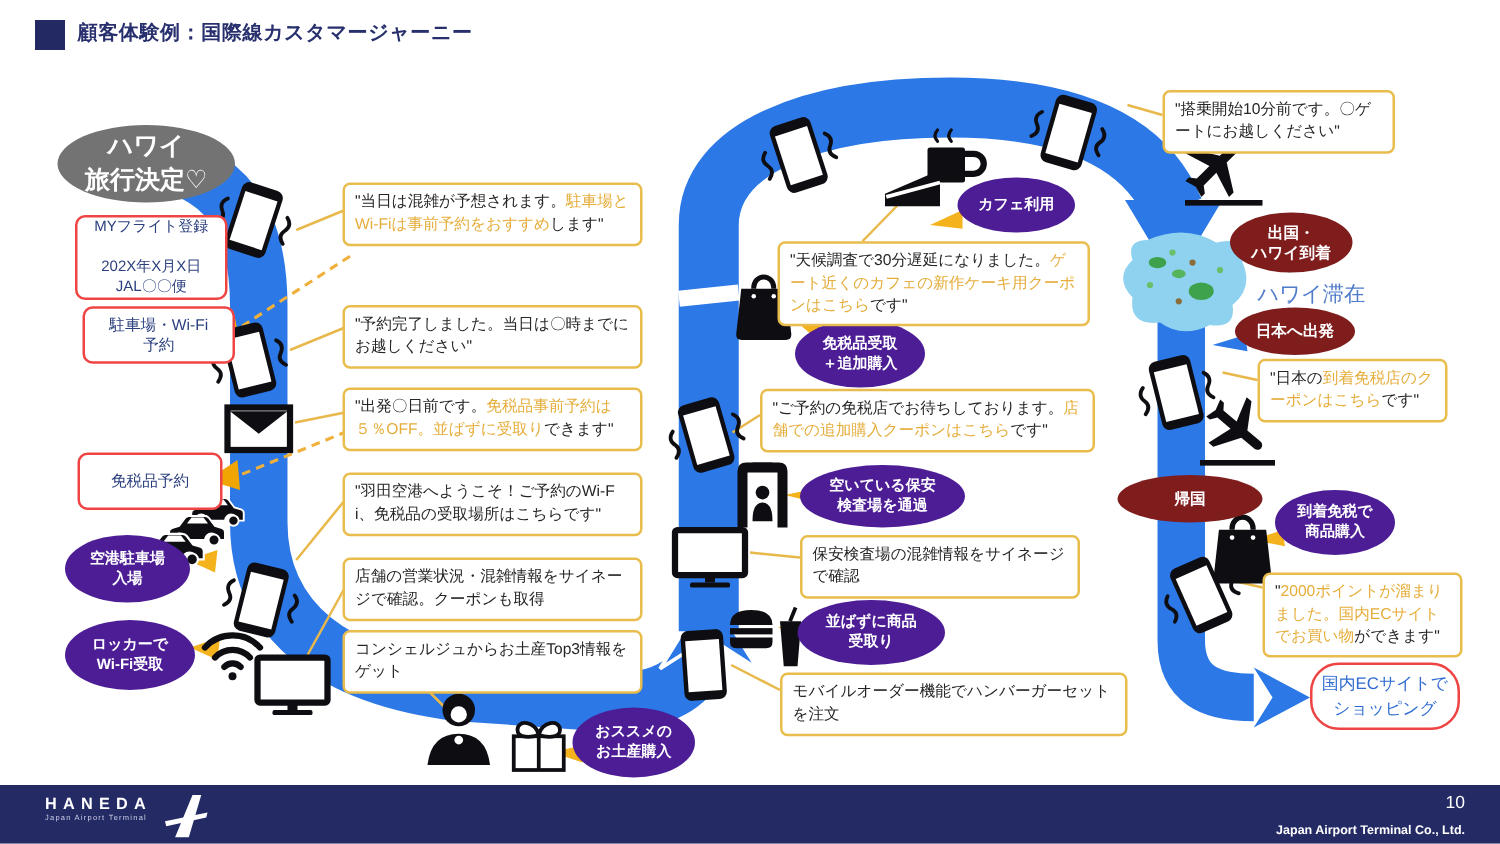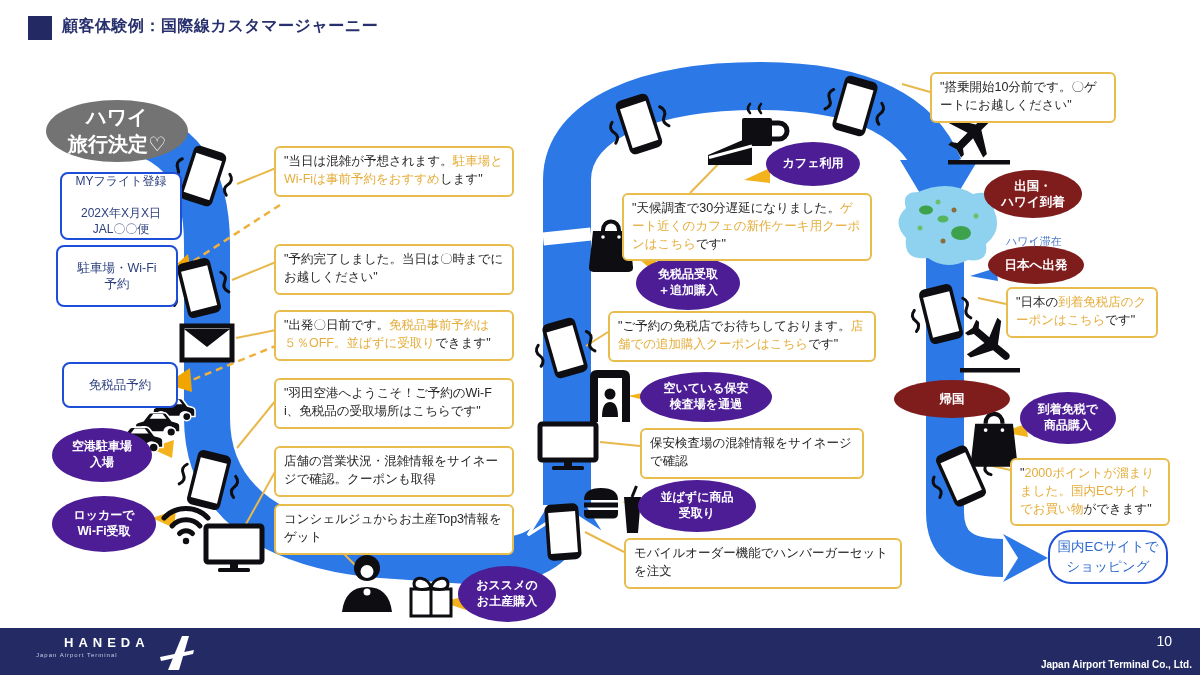--- a/index.html
+++ b/index.html
@@ -13,32 +13,32 @@
   .bubble{background:#fff;border:2px solid #e9bd4d;border-radius:6px;padding:5px 8px 6px;
           font-size:12.5px;line-height:1.42;color:#262626;word-break:break-all;z-index:3;}
   .bubble .hl{color:#e5ad3a;}
   
   .ell{border-radius:50%;display:flex;flex-direction:column;align-items:center;justify-content:center;
        text-align:center;color:#fff;font-weight:bold;line-height:1.3;z-index:3;word-break:break-all;}
   .ell-y{background:#4c1d95;font-size:12px;}
   .ell-b{background:#7f1d1d;font-size:12.5px;}
   .ell-start{background:#737373;font-size:20px;line-height:1.35;}
   
-  .ibox{background:#fff;border:2px solid #1d4ed8;border-radius:8px;color:#2b3f7e;font-size:12.5px;
+  .ibox{background:#fff;border:2px solid #ef4444;border-radius:8px;color:#2b3f7e;font-size:12.5px;
         display:flex;flex-direction:column;align-items:center;justify-content:center;text-align:center;
         line-height:1.32;z-index:3;word-break:break-all;}
   .ibox-ec{color:#2f6bd0;font-size:13.5px;border-radius:23px;line-height:1.5;}
-  .transit{font-size:11px;color:#4f7bc9;z-index:3;margin-top:10px;}
+  .transit{font-size:17px;color:#4f7bc9;z-index:3;}
   
   .footer{left:0;top:628px;width:1200px;height:47px;background:#242a64;z-index:5;}
   .logo-wrap{position:absolute;left:36px;top:8px;display:flex;align-items:flex-start;gap:8px;}
-  .logo-main{color:#fff;font-size:13px;font-weight:bold;letter-spacing:5px;line-height:1;margin-left:28px;}
+  .logo-main{color:#fff;font-size:13px;font-weight:bold;letter-spacing:5px;line-height:1;}
   .logo-sub{color:#c9cde8;font-size:6px;letter-spacing:1px;margin-top:3px;}
   .page-num{position:absolute;right:28px;top:5px;color:#fff;font-size:14px;}
-  .company{position:absolute;right:8px;bottom:5px;color:#fff;font-size:10px;font-weight:bold;}
+  .company{position:absolute;right:28px;bottom:5px;color:#fff;font-size:10px;font-weight:bold;}
   svg.canvas{position:absolute;left:0;top:0;z-index:1;}
 </style>
 </head>
 <body>
 
 <svg class="canvas" width="1200" height="675" viewBox="0 0 1200 675">
   <defs>
     <g id="sym-phone-vib">
       <path d="M-8,18 q-6,5 -1,11 q4,5 -2,10" stroke="#0d0d12" stroke-width="3" fill="none" stroke-linecap="round"></path>
       <path d="M42,18 q6,5 1,11 q-4,5 2,10" stroke="#0d0d12" stroke-width="3" fill="none" stroke-linecap="round"></path>
@@ -207,21 +207,21 @@
   <rect x="960" y="368" width="60" height="4.5" fill="#0d0d12"></rect>
   <use href="#sym-bag" transform="translate(972,408) scale(1.05)"></use>
   <use href="#sym-phone-vib" transform="translate(944,448) rotate(-24,17,28)"></use>
 </svg>
 
 <div class="abs title-sq" style="left:28px;top:16px"></div>
 <div class="abs page-title" style="left:62px;top:16px">顧客体験例：国際線カスタマージャーニー</div>
 
 <div class="abs ell ell-start" style="left:46px;top:100px;width:142px;height:62px">ハワイ<br>旅行決定♡</div>
 <div class="abs ibox" style="left:60px;top:172px;width:122px;height:68px;font-size:12px">MYフライト登録<br><br>202X年X月X日<br>JAL〇〇便</div>
-<div class="abs ibox" style="left:56px;top:245px;width:122px;height:62px">駐車場・Wi-Fi<br>予約</div>
+<div class="abs ibox" style="left:66px;top:245px;width:122px;height:46px">駐車場・Wi-Fi<br>予約</div>
 <div class="abs ibox" style="left:62px;top:362px;width:116px;height:46px">免税品予約</div>
 <div class="abs ibox ibox-ec" style="left:1048px;top:530px;width:120px;height:54px">国内ECサイトで<br>ショッピング</div>
 
 <div class="abs ell ell-y" style="left:52px;top:428px;width:100px;height:54px">空港駐車場<br>入場</div>
 <div class="abs ell ell-y" style="left:52px;top:496px;width:104px;height:56px">ロッカーで<br>Wi-Fi受取</div>
 <div class="abs ell ell-y" style="left:458px;top:566px;width:98px;height:56px">おススメの<br>お土産購入</div>
 <div class="abs ell ell-y" style="left:766px;top:142px;width:94px;height:44px">カフェ利用</div>
 <div class="abs ell ell-y" style="left:636px;top:256px;width:104px;height:54px">免税品受取<br>＋追加購入</div>
 <div class="abs ell ell-y" style="left:640px;top:372px;width:132px;height:50px">空いている保安<br>検査場を通過</div>
 <div class="abs ell ell-y" style="left:638px;top:480px;width:118px;height:52px">並ばずに商品<br>受取り</div>

